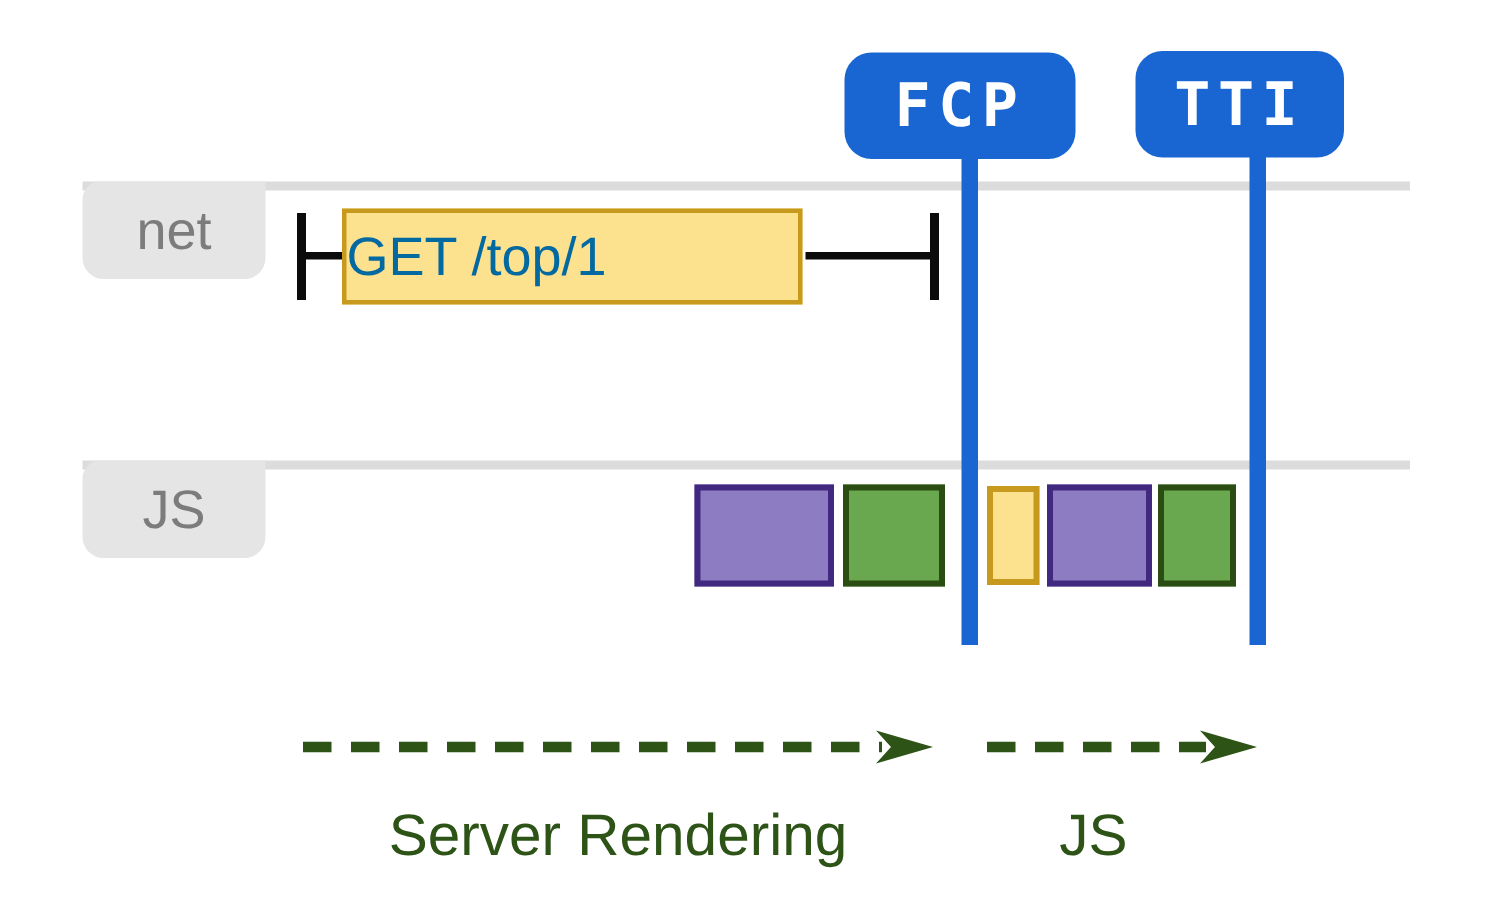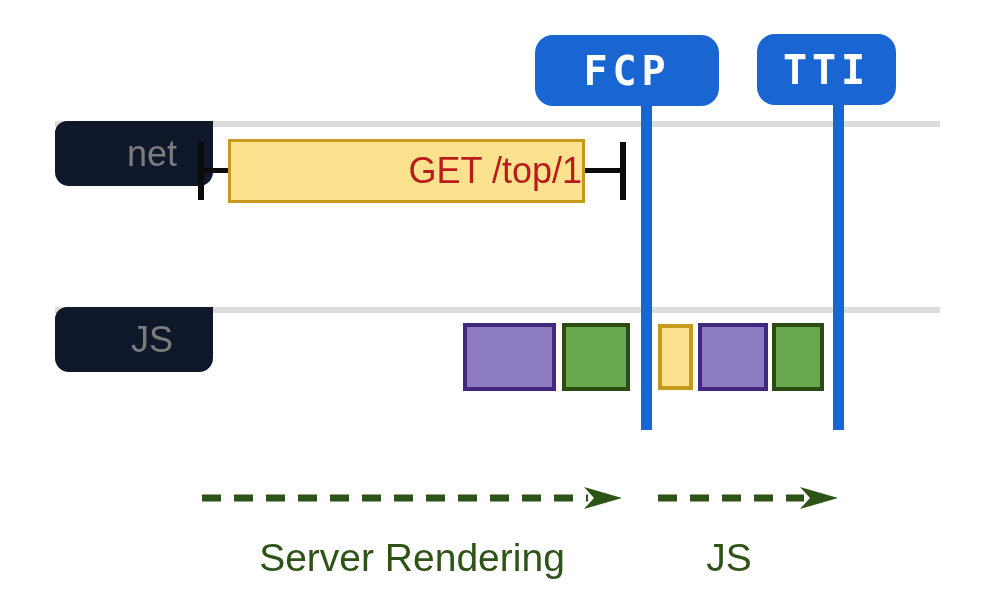--- a/index.html
+++ b/index.html
@@ -25,29 +25,28 @@
     left: 55px;
   }
   #net-line { top: 121px; }
   #js-line  { top: 307px; }
 
   
   .row-tab {
     left: 55px;
     width: 122px;
     height: 65px;
-    background: #0f172a;
+    background: #e5e5e5;
     border-radius: 12px 0 14px 14px;
     display: flex;
     align-items: center;
     justify-content: center;
     color: #7c7c7c;
     font-size: 36px;
     line-height: 1;
-    padding-left: 36px;
   }
   #net-tab { top: 121px; }
   #js-tab  { top: 307px; }
 
   
   .marker-line {
     top: 99px;
     width: 11px;
     height: 331px;
     background: #1966d2;
@@ -65,21 +64,21 @@
     display: flex;
     align-items: center;
     justify-content: center;
     color: #ffffff;
     font-family: "DejaVu Sans Mono", monospace;
     font-weight: bold;
     font-size: 40px;
     letter-spacing: 5px;
     z-index: 4;
   }
-  #fcp-badge { left: 535px; width: 184px; }
+  #fcp-badge { left: 563px; width: 154px; }
   #tti-badge { left: 757px; top: 34px; width: 139px; }
 
   
   .tick {
     width: 6px;
     height: 58px;
     top: 142px;
     background: #0b0b0b;
   }
   #req-tick-left  { left: 198px; }
@@ -87,30 +86,30 @@
   .connector {
     height: 5px;
     top: 168px;
     background: #0b0b0b;
   }
   #req-conn-left  { left: 204px; width: 24px; }
   #req-conn-right { left: 537px; width: 83px; }
   #request-box {
     left: 228px;
     top: 139px;
-    width: 357px;
+    width: 307px;
     height: 64px;
     background: #fce28f;
     border: 3px solid #c79a1d;
     box-sizing: border-box;
     display: flex;
     align-items: center;
-    justify-content: flex-end;
+    justify-content: flex-start;
     font-size: 36px;
-    color: #b91c1c;
+    color: #0369a1;
     z-index: 2;
   }
 
   
   .js-block {
     top: 323px;
     height: 68px;
     box-sizing: border-box;
     border: 4px solid;
     z-index: 2;

